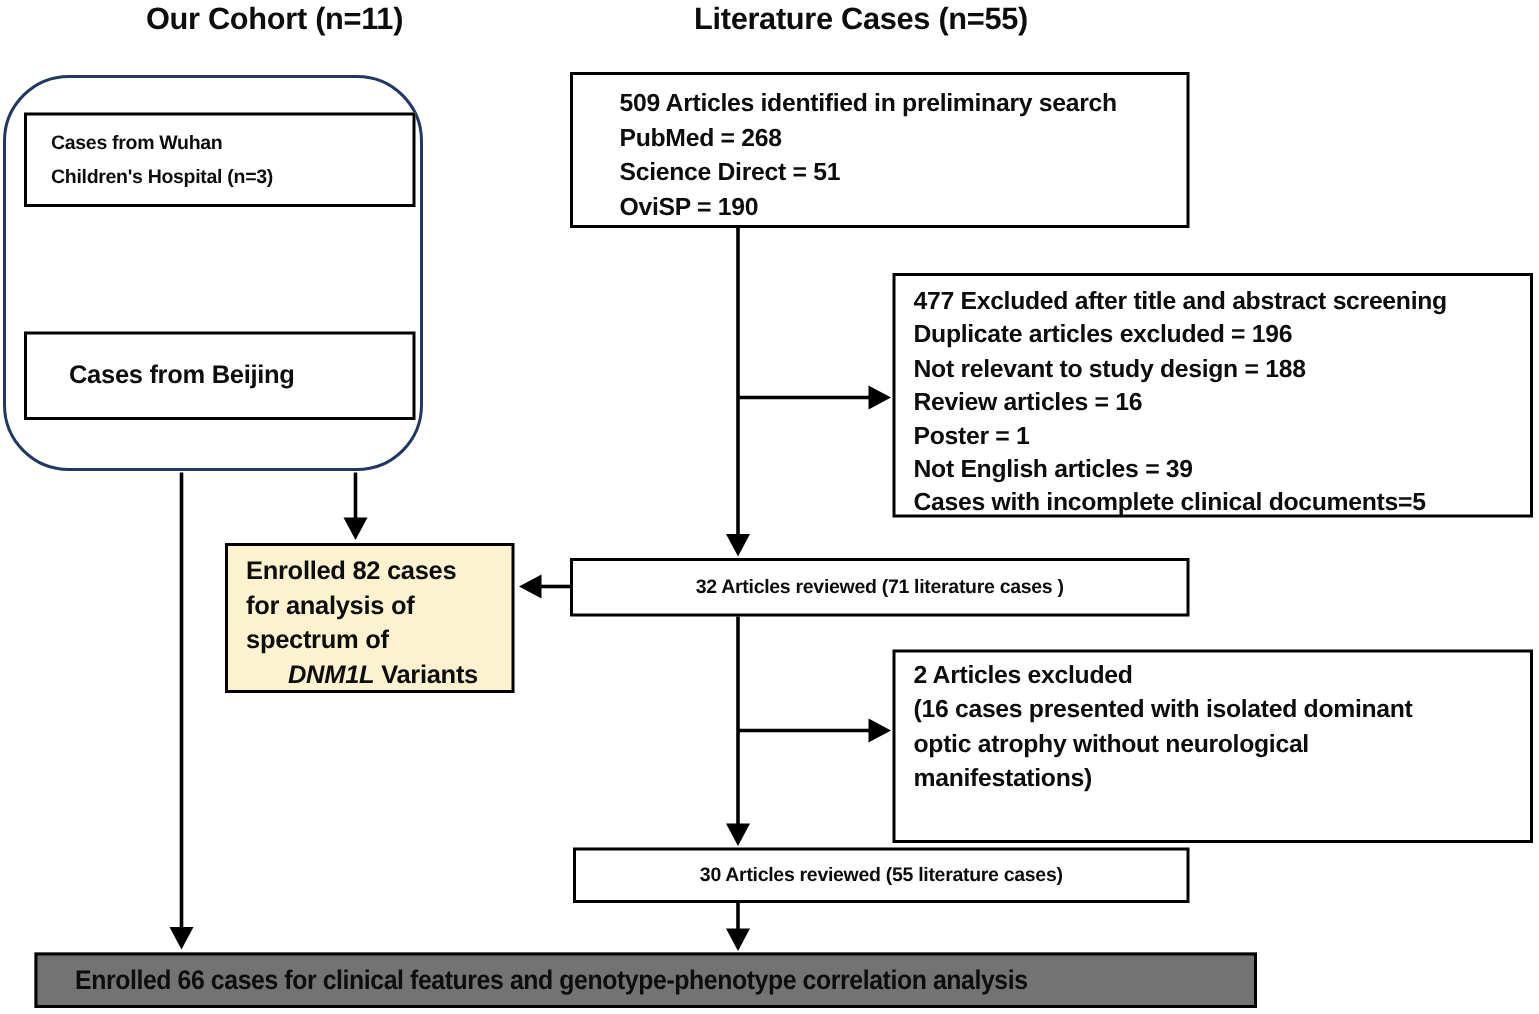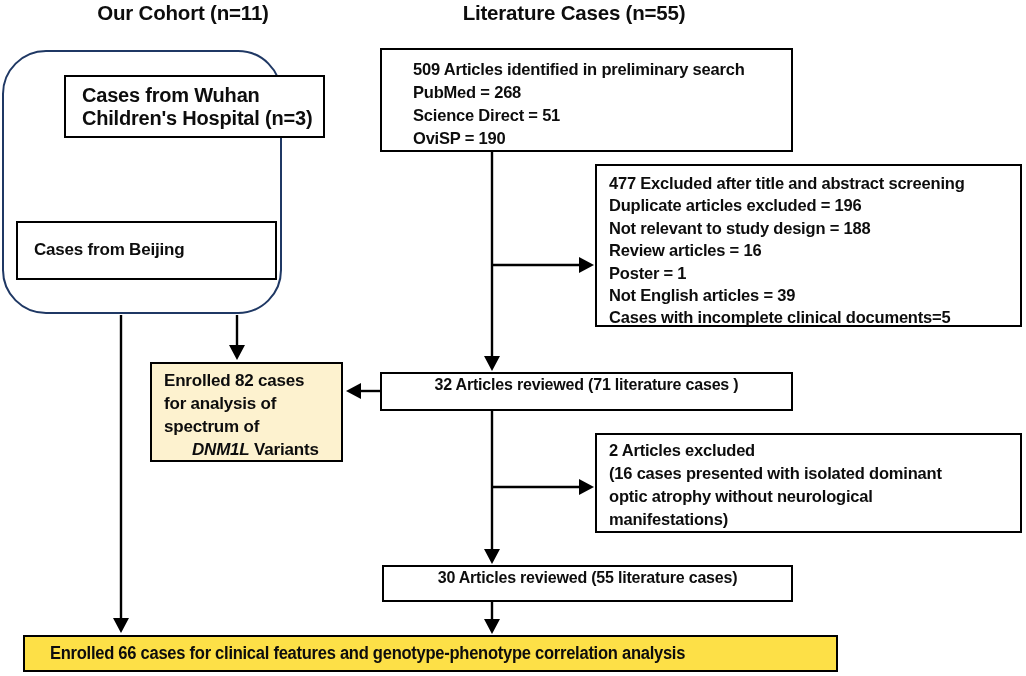--- a/index.html
+++ b/index.html
@@ -17,78 +17,78 @@
     font-weight:bold;font-size:16.5px;line-height:22.5px;
     letter-spacing:-0.2px;box-sizing:border-box;
   }
   .box .ln{white-space:nowrap;}
   .group-outline{
     position:absolute;left:2px;top:50px;width:280px;height:264px;
     border:2.6px solid #1f3864;border-radius:44px;background:#fff;
     box-sizing:border-box;
   }
   .pad-col{display:flex;flex-direction:column;justify-content:center;}
-  .one-line{display:flex;align-items:flex-start;justify-content:center;font-size:16px;}
+  .one-line{display:flex;align-items:center;justify-content:center;font-size:13px;}
   .hl-yellow{background:#fdf2cf;}
-  .hl-blue{background:#fde047;}
+  .hl-blue{background:#737373;}
   .connectors{position:absolute;left:0;top:0;pointer-events:none;}
   .gene{font-style:italic;margin-left:28px;}
   .final-text{
     white-space:nowrap;font-size:18px;letter-spacing:-0.3px;
     transform:scaleX(0.92);transform-origin:left center;display:inline-block;
   }
 </style>
 </head>
 <body>
 
 <div class="stage">
 
   <div class="col-title" style="left:0;width:310px;padding-left:28px;">Our Cohort (n=11)</div>
   <div class="col-title" style="left:374px;width:400px;">Literature Cases (n=55)</div>
 
   <div class="group-outline"></div>
 
-  <div class="box pad-col" style="left:16px;top:75px;width:261px;height:63px;padding-left:16px;font-size:20px;margin-left:48px;">
+  <div class="box pad-col" style="left:16px;top:75px;width:261px;height:63px;padding-left:16px;font-size:13px;">
     <div class="ln">Cases from Wuhan</div>
     <div class="ln">Children's Hospital (n=3)</div>
   </div>
 
-  <div class="box pad-col" style="left:16px;top:221px;width:261px;height:59px;padding-left:16px;font-size:17px;">
+  <div class="box pad-col" style="left:16px;top:221px;width:261px;height:59px;padding-left:28px;font-size:17px;">
     <div class="ln">Cases from Beijing</div>
   </div>
 
   <div class="box" style="left:380px;top:48px;width:413px;height:104px;padding:8px 0 0 31px;line-height:23px;">
     <div class="ln">509 Articles identified in preliminary search</div>
     <div class="ln">PubMed = 268</div>
     <div class="ln">Science Direct = 51</div>
     <div class="ln">OviSP = 190</div>
   </div>
 
-  <div class="box" style="left:595px;top:164px;width:427px;height:163px;padding:6px 0 0 12px;line-height:22.4px;">
+  <div class="box" style="left:595px;top:182px;width:427px;height:163px;padding:6px 0 0 12px;line-height:22.4px;">
     <div class="ln">477 Excluded after title and abstract screening</div>
     <div class="ln">Duplicate articles excluded = 196</div>
     <div class="ln">Not relevant to study design = 188</div>
     <div class="ln">Review articles = 16</div>
     <div class="ln">Poster = 1</div>
     <div class="ln">Not English articles = 39</div>
     <div class="ln">Cases with incomplete clinical documents=5</div>
   </div>
 
   <div class="box one-line" style="left:380px;top:372px;width:413px;height:39px;">
     <span class="ln">32 Articles reviewed (71 literature cases )</span>
   </div>
 
   <div class="box hl-yellow" style="left:150px;top:362px;width:193px;height:100px;padding:5px 0 0 12px;line-height:23px;font-size:17px;">
     <div class="ln">Enrolled 82 cases</div>
     <div class="ln">for analysis of</div>
     <div class="ln">spectrum of</div>
     <div class="ln"><span class="gene">DNM1L</span><span> Variants</span></div>
   </div>
 
-  <div class="box" style="left:595px;top:433px;width:427px;height:100px;padding:4px 12px 0 12px;line-height:23px;">
+  <div class="box" style="left:595px;top:433px;width:427px;height:129px;padding:4px 12px 0 12px;line-height:23px;">
     <div class="ln">2 Articles excluded</div>
     <div class="ln">(16 cases presented with isolated dominant</div>
     <div class="ln">optic atrophy without neurological</div>
     <div class="ln">manifestations)</div>
   </div>
 
   <div class="box one-line" style="left:382px;top:565px;width:411px;height:37px;">
     <span class="ln">30 Articles reviewed (55 literature cases)</span>
   </div>
 

